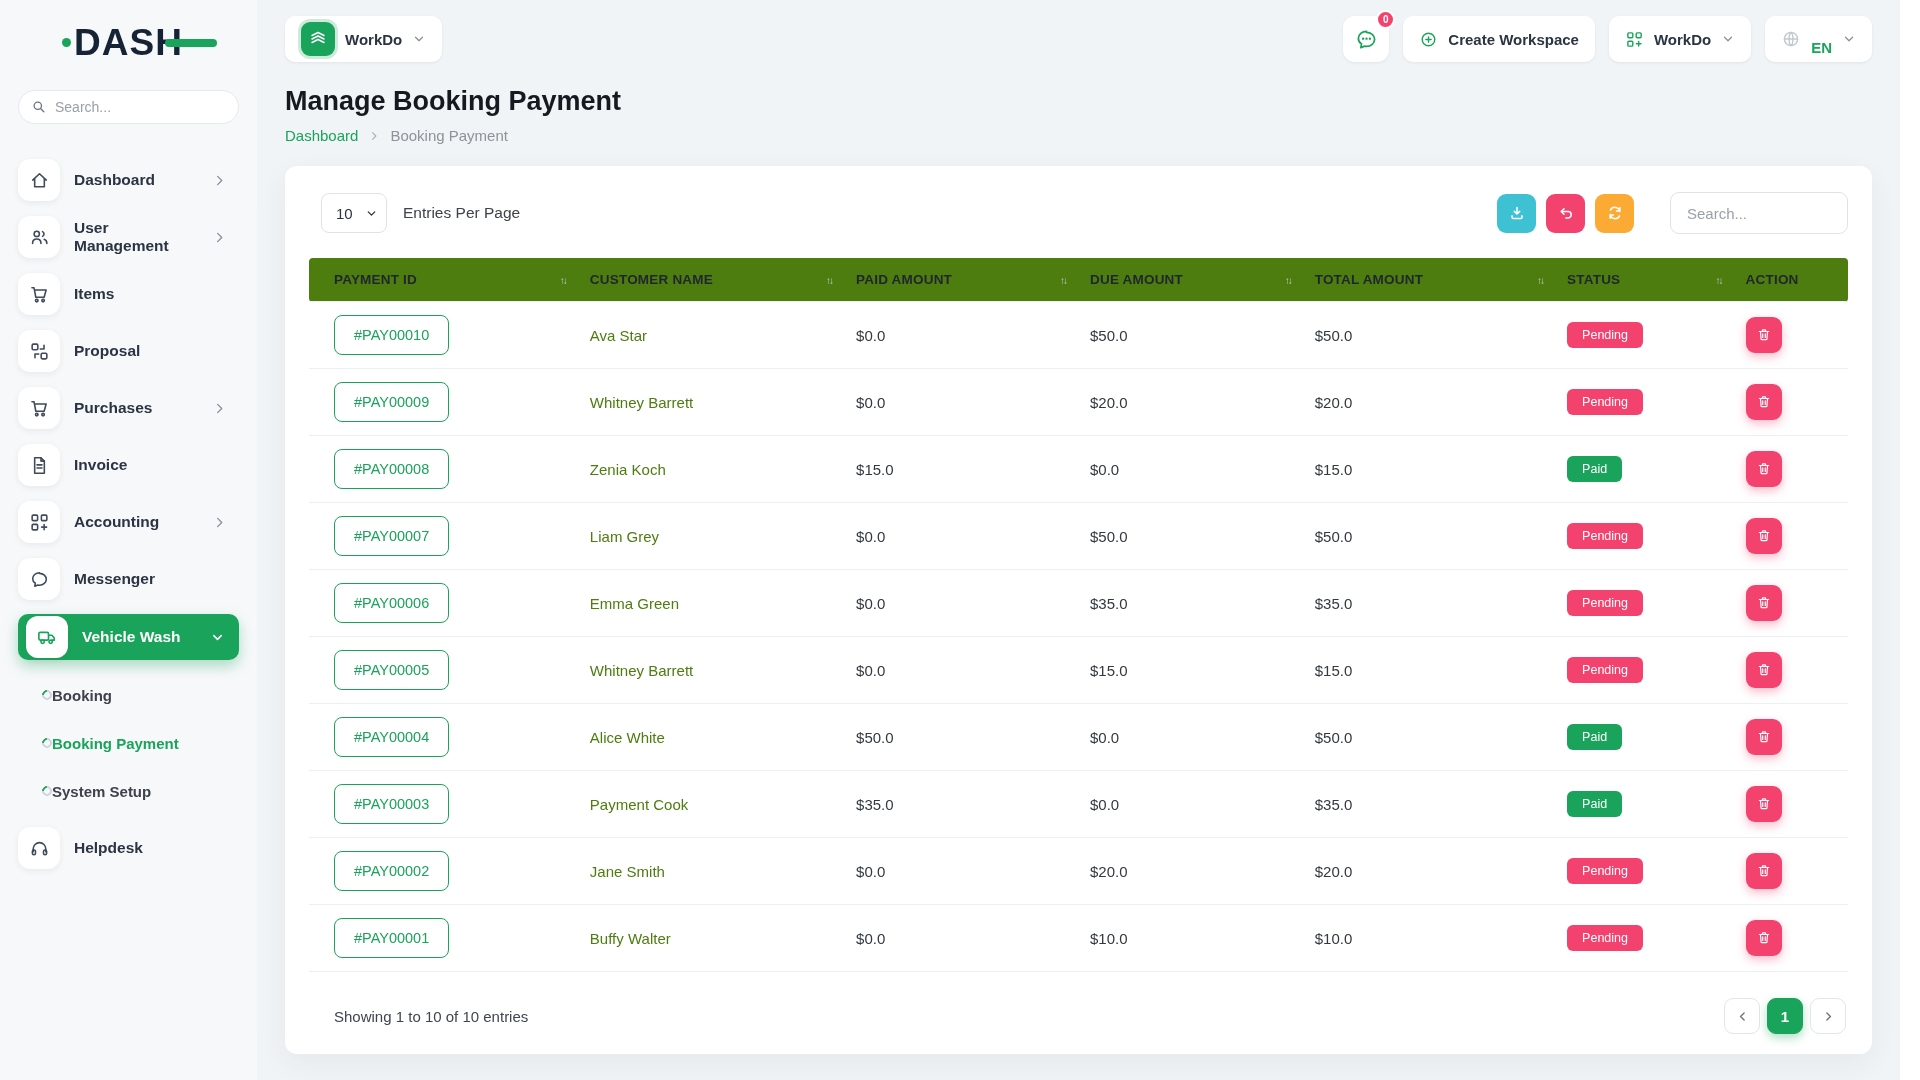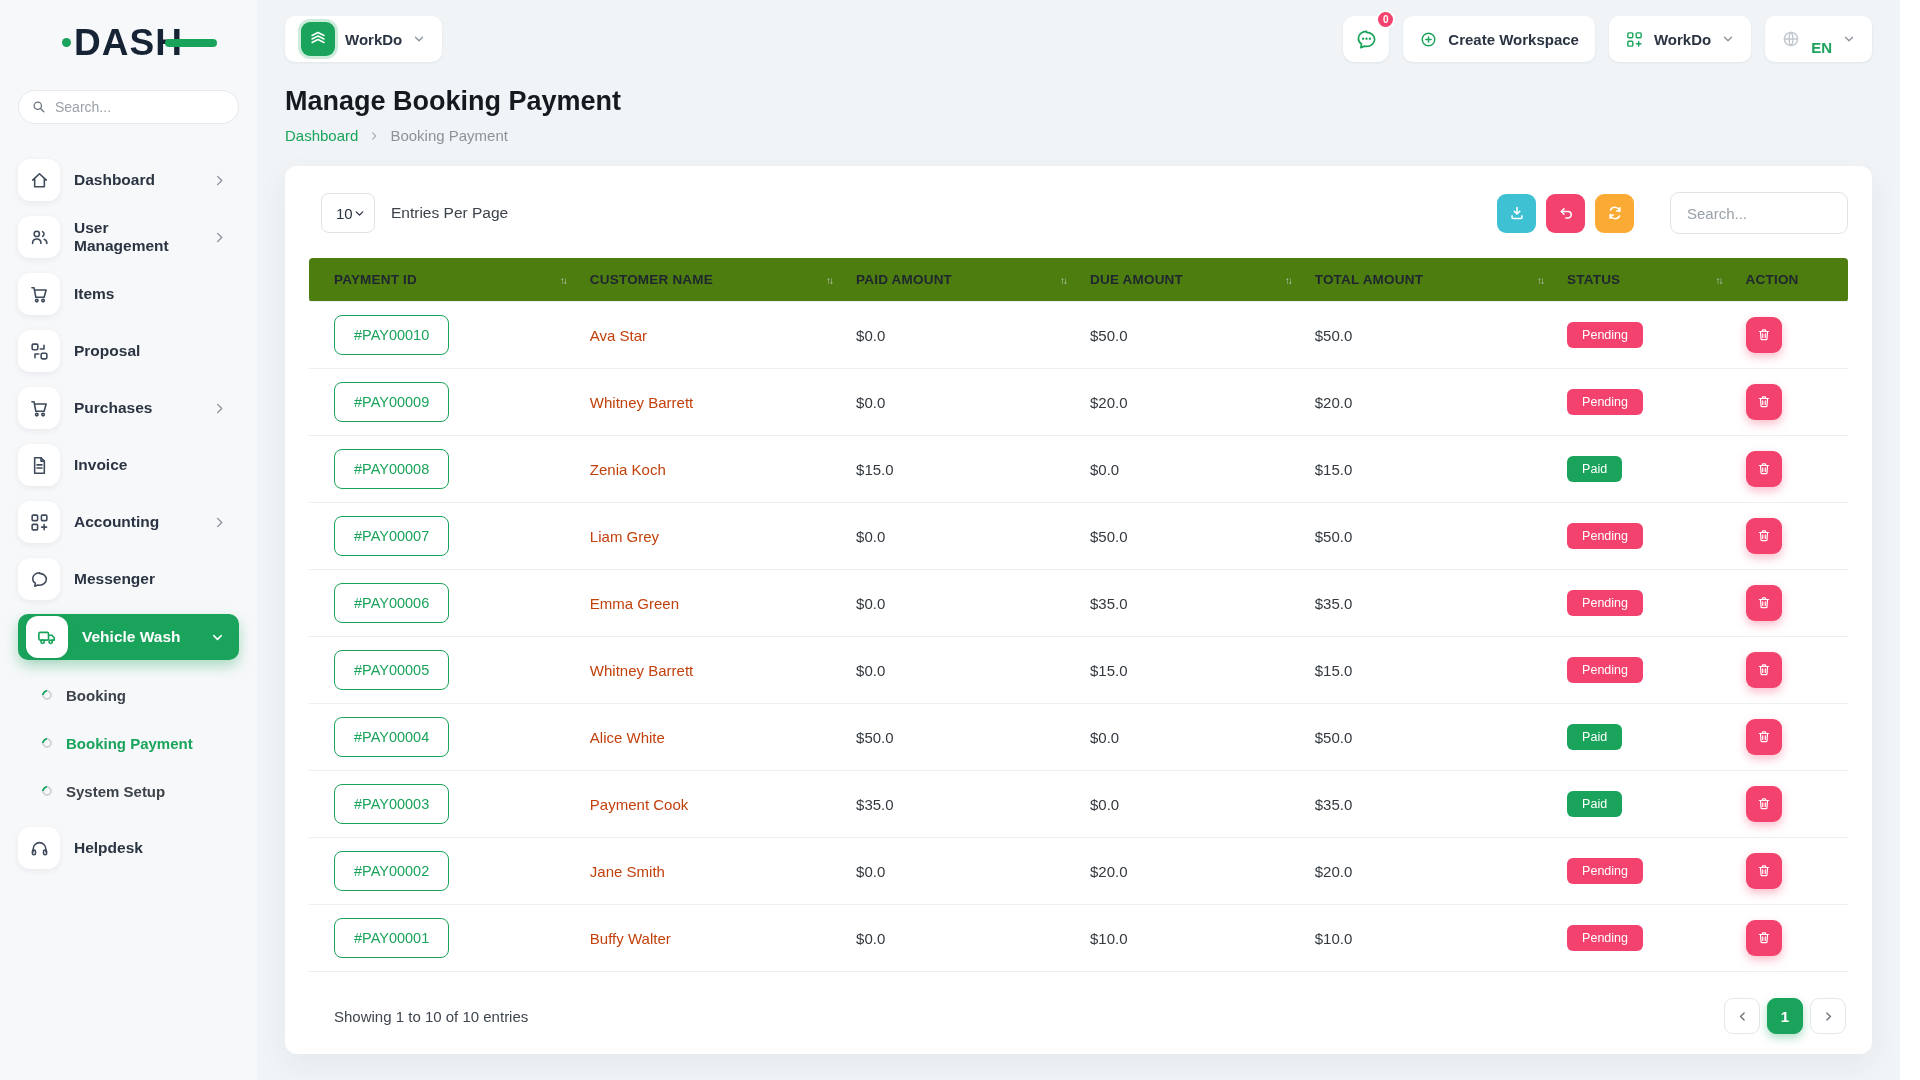--- a/index.html
+++ b/index.html
@@ -21,21 +21,21 @@
   .sidebar-search input{border:none;outline:none;font-size:14px;color:var(--text);width:100%;background:transparent;font-family:inherit;}
   .sidebar-search input::placeholder{color:#9aa0a8;}
   .nav{display:flex;flex-direction:column;gap:13px;}
   .nav-item{display:flex;align-items:center;gap:14px;height:44px;border-radius:10px;cursor:pointer;padding:0 8px 0 0;}
   .icon-tile{width:42px;height:42px;min-width:42px;border-radius:12px;background:var(--tile);box-shadow:0 2px 6px rgba(30,40,60,.07);display:flex;align-items:center;justify-content:center;}
   .nav-label{font-size:15.5px;font-weight:700;color:#2b3442;flex:1;}
   .nav-chevron{display:flex;align-items:center;margin-right:4px;}
   .nav-item.active{background:var(--green);padding:0 10px 0 8px;height:46px;box-shadow:0 6px 14px rgba(26,164,91,.35);}
   .nav-item.active .nav-label{color:#fff;}
   .submenu{display:flex;flex-direction:column;gap:8px;margin:2px 0 2px 0;}
-  .submenu-item{display:flex;align-items:center;gap:14px;height:40px;padding-left:24px;cursor:pointer;}
+  .submenu-item{display:flex;align-items:center;height:40px;padding-left:24px;cursor:pointer;}
   .submenu-label{font-size:15px;font-weight:700;color:#3c434a;}
   .submenu-item.active .submenu-label{color:var(--green);}
   .bullet{width:10px;height:10px;border-radius:50%;border:2.5px solid #cdd4da;border-top-color:var(--green);transform:rotate(-45deg);}
 
   
   .main{flex:1;height:100%;padding:14px 48px 0 28px;position:relative;}
   .topbar{display:flex;justify-content:space-between;align-items:center;height:50px;margin-bottom:22px;}
   .pill{display:flex;align-items:center;gap:10px;background:#fff;border-radius:10px;box-shadow:0 1px 3px rgba(20,30,40,.07);height:46px;padding:0 16px;cursor:pointer;}
   .ws-tile{width:34px;height:34px;border-radius:9px;background:var(--green);box-shadow:0 0 0 3px rgba(26,164,91,.22);display:flex;align-items:center;justify-content:center;}
   .pill-label{font-size:15px;font-weight:700;color:#2b3442;}
@@ -46,21 +46,21 @@
 
   .page-title{font-size:27px;font-weight:700;color:#151a20;margin:4px 0 10px 0;}
   .breadcrumb{display:flex;align-items:center;gap:10px;font-size:15px;margin-bottom:22px;}
   .crumb-link{color:var(--green);cursor:pointer;}
   .crumb-sep{color:#aab0b8;display:flex;align-items:center;}
   .crumb-current{color:#8d939b;}
 
   
   .card{background:#fff;border-radius:12px;box-shadow:0 10px 30px rgba(40,50,60,.06);padding:26px 24px 20px 24px;min-height:880px;display:flex;flex-direction:column;}
   .toolbar{display:flex;align-items:center;margin-bottom:24px;}
-  .select-wrap{position:relative;border:1px solid #dfe3e8;border-radius:8px;height:40px;width:54px;display:flex;align-items:center;background:#fff;margin-left:12px;}
+  .select-wrap{position:relative;border:1px solid #dfe3e8;border-radius:8px;height:40px;width:66px;display:flex;align-items:center;background:#fff;margin-left:12px;}
   .select-wrap select{appearance:none;-webkit-appearance:none;border:none;outline:none;background:transparent;font-size:15px;color:#2b3442;width:100%;padding:0 8px 0 14px;font-family:inherit;cursor:pointer;}
   .select-wrap .sel-chev{position:absolute;right:8px;pointer-events:none;display:flex;}
   .entries-label{font-size:15.5px;color:#3c434a;margin-left:16px;font-weight:400;flex:1;}
   .tool-actions{display:flex;align-items:center;gap:10px;}
   .sq-btn{width:39px;height:39px;border-radius:9px;border:none;display:flex;align-items:center;justify-content:center;cursor:pointer;}
   .sq-btn.teal{background:var(--teal);}
   .sq-btn.pink{background:var(--pink);}
   .sq-btn.orange{background:var(--orange);}
   .table-search{margin-left:26px;border:1px solid #dfe3e8;border-radius:9px;height:42px;width:178px;padding:0 16px;font-size:15px;color:var(--text);outline:none;font-family:inherit;background:#fff;}
   .table-search::placeholder{color:#9aa0a8;}
@@ -68,21 +68,21 @@
   table{width:100%;border-collapse:collapse;table-layout:fixed;}
   col.c-pay{width:17.6%;} col.c-cust{width:17.3%;} col.c-paid{width:15.2%;} col.c-due{width:14.6%;} col.c-total{width:16.4%;} col.c-status{width:11.6%;} col.c-action{width:7.3%;}
   thead th{background:#4d7c0f;text-align:left;font-size:13.5px;font-weight:700;color:#1f2630;letter-spacing:.2px;padding:14px 10px;position:relative;cursor:pointer;}
   thead th:first-child{padding-left:25px;border-radius:4px 0 0 4px;}
   thead th:last-child{border-radius:0 4px 4px 0;cursor:default;}
   .sort-glyph{position:absolute;right:14px;top:50%;transform:translateY(-50%);font-size:10px;color:#c6ccd3;letter-spacing:-2px;}
   tbody td{border-bottom:1px solid var(--line);padding:13px 10px;font-size:15px;color:#33393f;}
   tbody tr:first-child td{border-top:1px solid var(--line);}
   tbody td:first-child{padding-left:25px;}
   .pay-btn{border:1px solid var(--green);color:var(--green);background:transparent;border-radius:8px;height:40px;padding:0 19px;font-size:14.5px;font-family:inherit;cursor:pointer;font-weight:400;}
-  .cust-name{color:#c2410c;}
+  .cust-name{color:#4d7c0f;}
   .badge{display:inline-block;color:#fff;font-size:12.5px;border-radius:6px;padding:6px 15px;font-weight:500;}
   .badge.pending{background:var(--pink);}
   .badge.paid{background:var(--green);}
   .del-btn{width:36px;height:36px;border-radius:9px;background:var(--pink);border:none;display:flex;align-items:center;justify-content:center;cursor:pointer;box-shadow:0 4px 10px rgba(243,66,110,.35);}
 
   .card-footer{display:flex;align-items:center;justify-content:space-between;margin-top:26px;padding:0 2px 0 25px;}
   .showing-text{font-size:15px;color:#3f4650;}
   .pagination{display:flex;align-items:center;gap:7px;}
   .page-btn{width:36px;height:36px;border-radius:9px;border:1px solid #e3e6ea;background:#fff;display:flex;align-items:center;justify-content:center;cursor:pointer;font-size:15px;color:#6b7178;}
   .page-btn.current{background:var(--green);border-color:var(--green);color:#fff;font-weight:700;box-shadow:0 4px 10px rgba(26,164,91,.35);}

